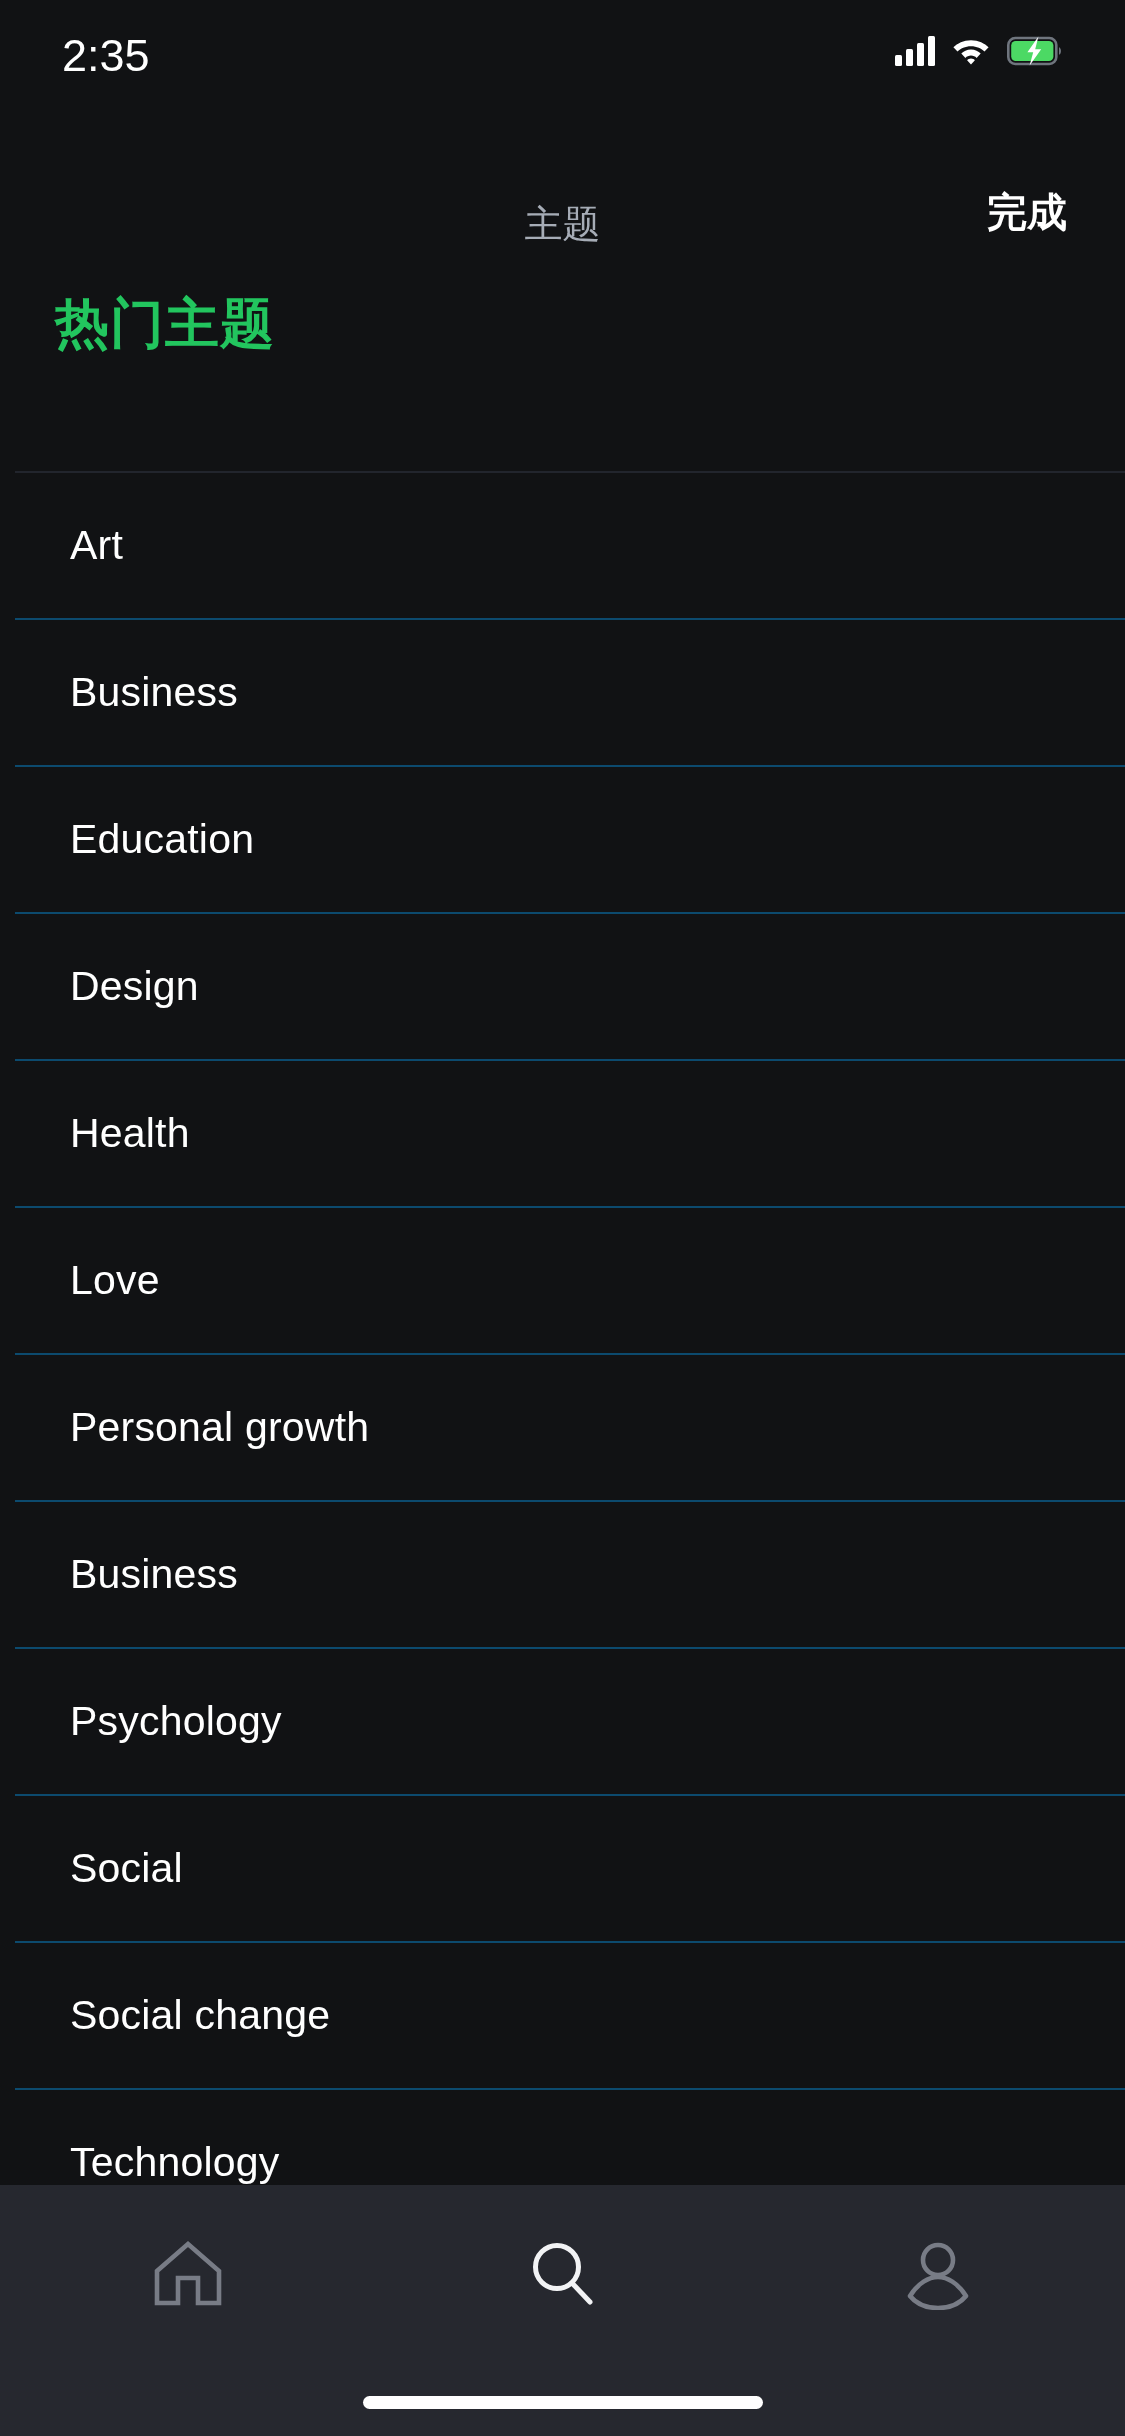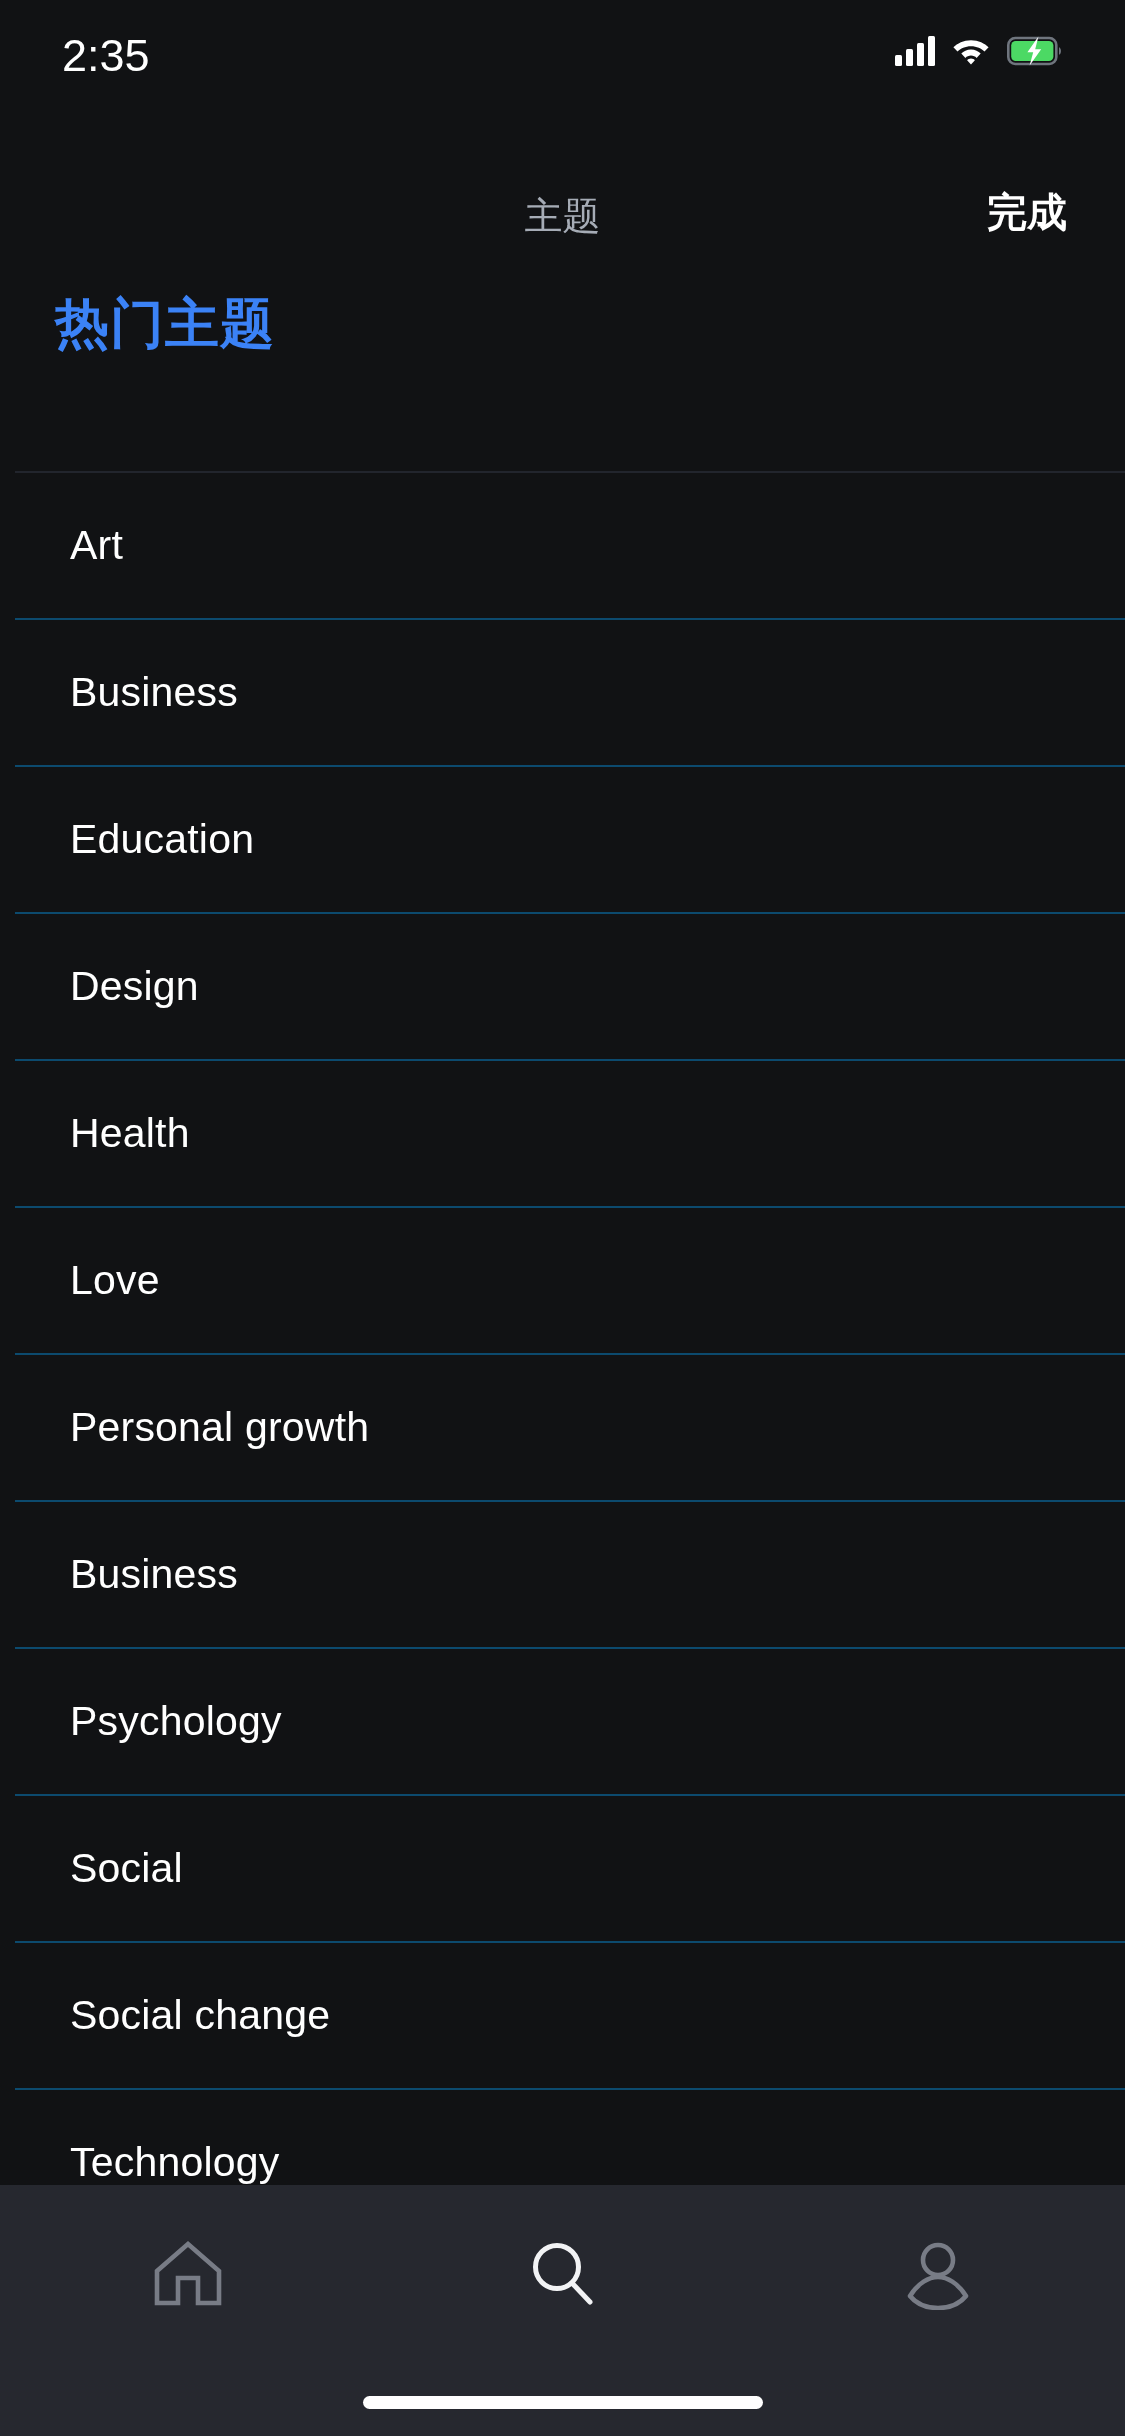--- a/index.html
+++ b/index.html
@@ -46,37 +46,37 @@
 
   .wifi-icon { width:38px; height:30px; display:block; }
   .batt-icon { width:56px; height:30px; display:block; }
 
   
   #nav-header {
     position:absolute; top:175px; left:0;
     width:1125px; height:95px;
   }
   #nav-title {
-    position:absolute; left:0; right:0; top:16px;
+    position:absolute; left:0; right:0; top:24px;
     text-align:center;
     color:#a6acb6;
     font-size:38px;
     font-weight:400;
   }
   #nav-done {
     position:absolute; right:58px; top:10px;
     color:#ffffff;
     font-size:40px;
     font-weight:700;
   }
 
   
   #page-title {
     position:absolute; left:55px; top:288px;
-    color:#3b82f6;
+    color:#22c55e;
     font-size:54px;
     font-weight:700;
     letter-spacing:1px;
   }
 
   
   #topic-list {
     position:absolute; top:471px; left:0;
     width:1125px;
     height:2004px;

